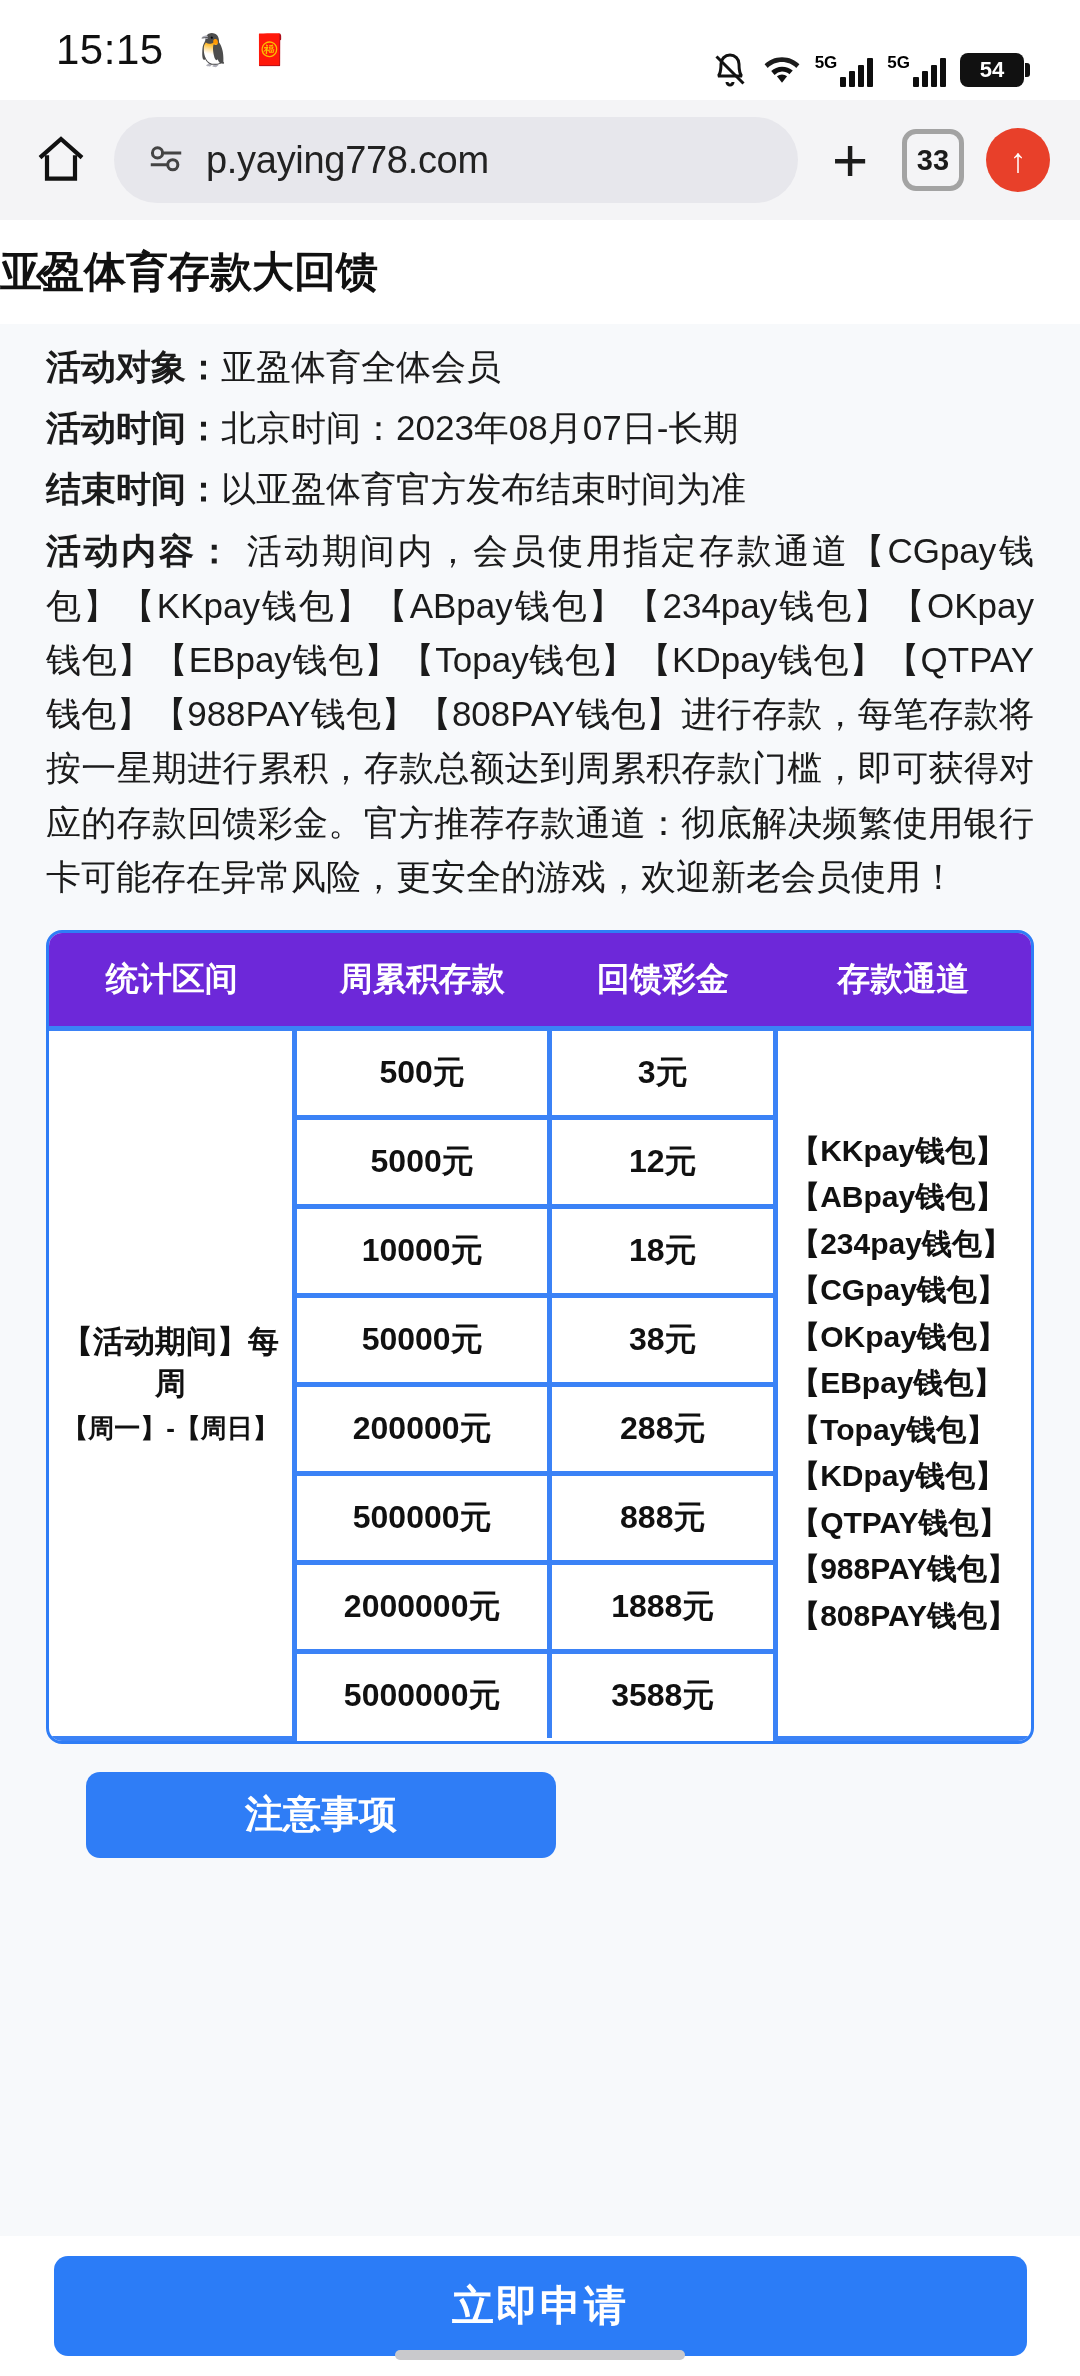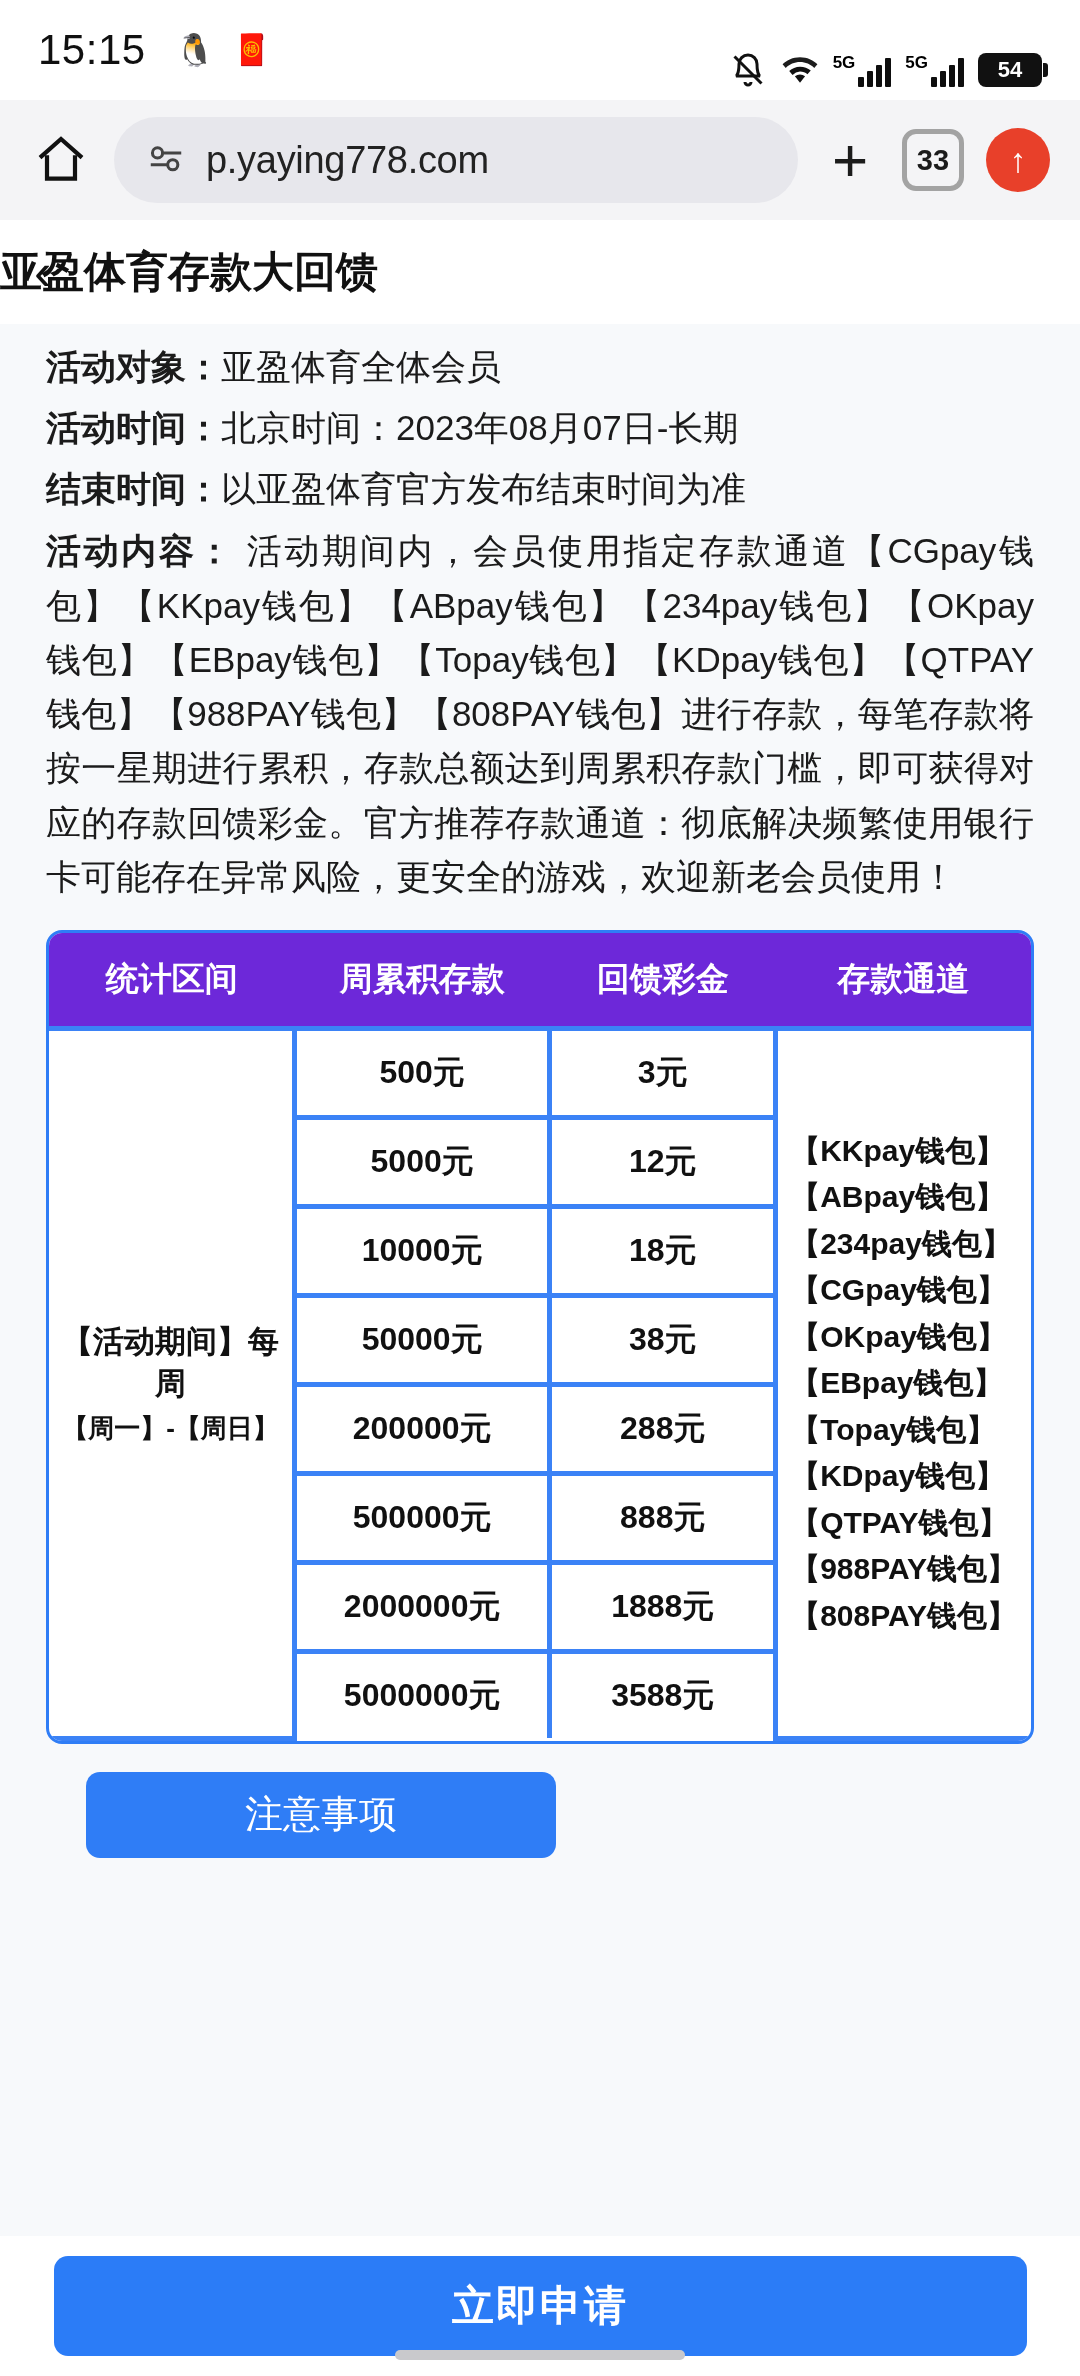--- a/index.html
+++ b/index.html
@@ -9,21 +9,21 @@
     background:#ffffff;
     overflow:hidden;
   }
 
   
   .statusbar{
     height:100px;
     background:#ffffff;
     display:flex;
     align-items:center;
-    padding:0 38px;
+    padding:0 56px;
     position:relative;
   }
   .clock{ font-size:42px; font-weight:500; color:#101010; letter-spacing:.5px;}
   .status-icons-left{ display:flex; align-items:center; gap:18px; margin-left:30px;}
   .qq-icon{ font-size:32px; line-height:1;}
   .red-icon{ font-size:30px; line-height:1; color:#e8402a;}
   .status-right{
     margin-left:auto;
     display:flex; align-items:center; gap:14px;margin-top:40px;
   }
@@ -164,21 +164,21 @@
   }
   .example b{font-weight:700;}
 
   .notice-btn{
     margin:28px auto 0 40px;
     width:470px;
     height:86px;
     background:#2f7df6;
     border-radius:14px;
     display:flex;align-items:center;justify-content:center;
-    color:#fff;font-size:38px;font-weight:400;
+    color:#fff;font-size:38px;font-weight:700;
   }
 
   
   .bottombar{
     position:absolute;
     left:0;right:0;bottom:0;
     height:140px;
     background:#ffffff;
     display:flex;align-items:center;justify-content:center;
   }

